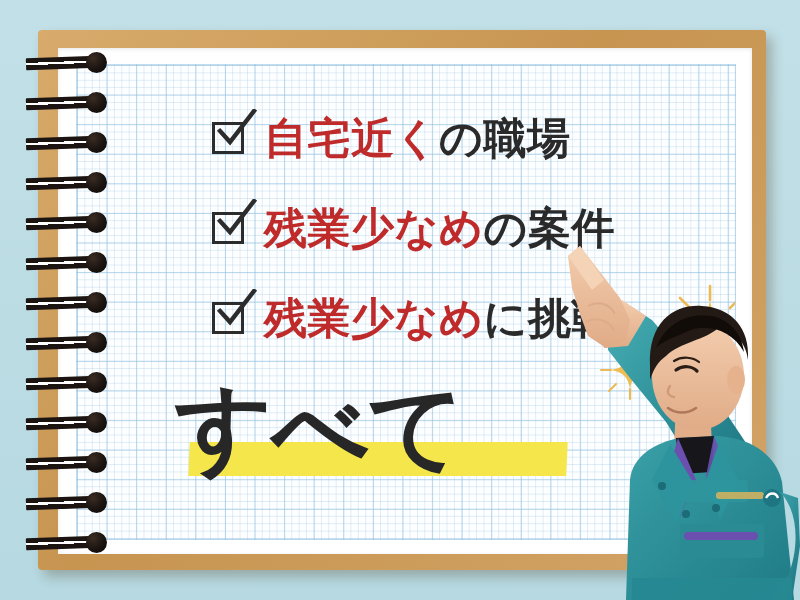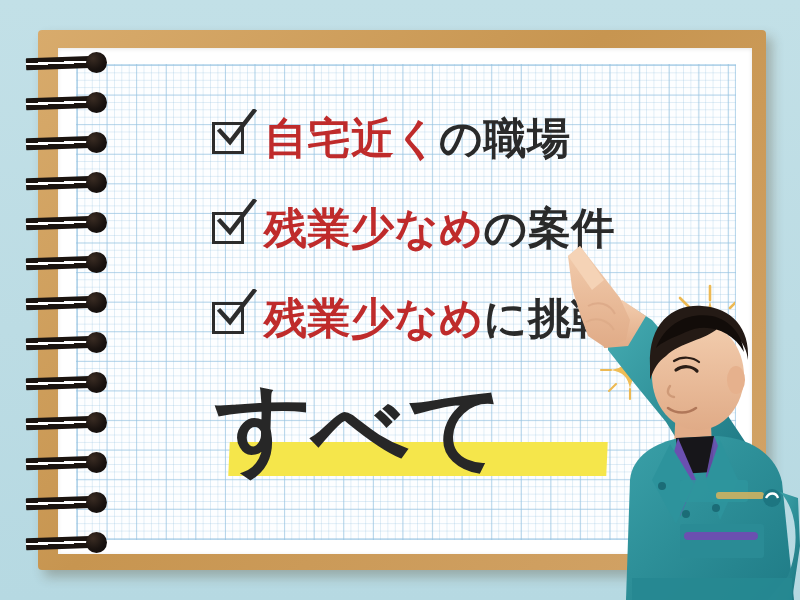--- a/index.html
+++ b/index.html
@@ -153,21 +153,20 @@
     font-weight: 700;
   }
 
   
   .headline {
     position: absolute;
     left: 98px;
     top: 315px;
     width: 470px;
     z-index: 3;
-    padding-left: 40px;
   }
   .head-line {
     position: relative;
     height: 96px;
   }
   .marker {
     position: absolute;
     left: 8px;
     width: 400px;
     height: 34px;

